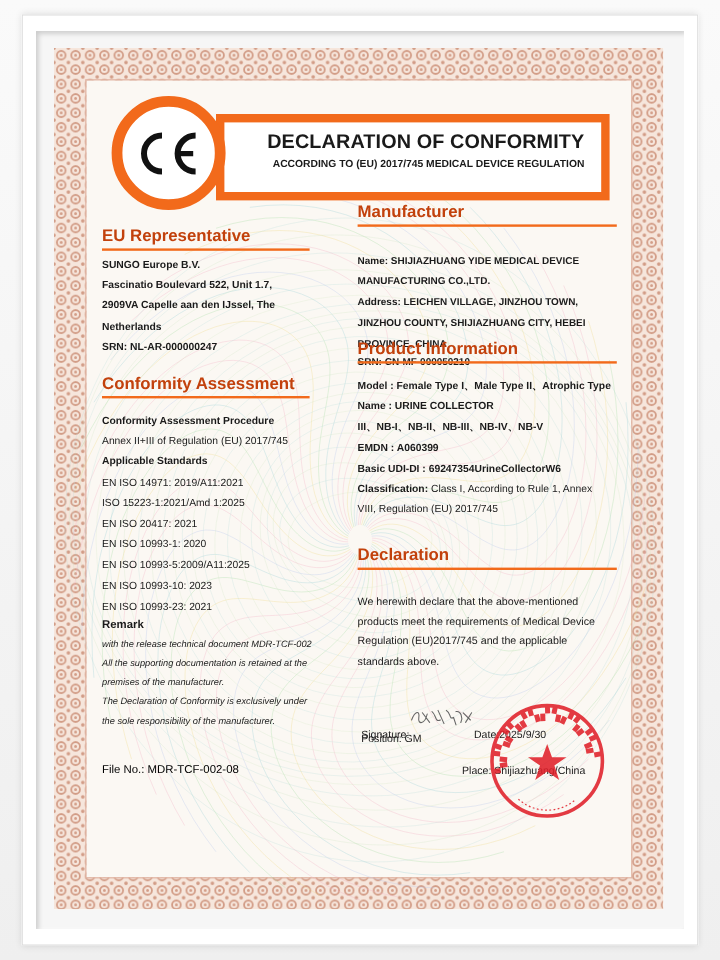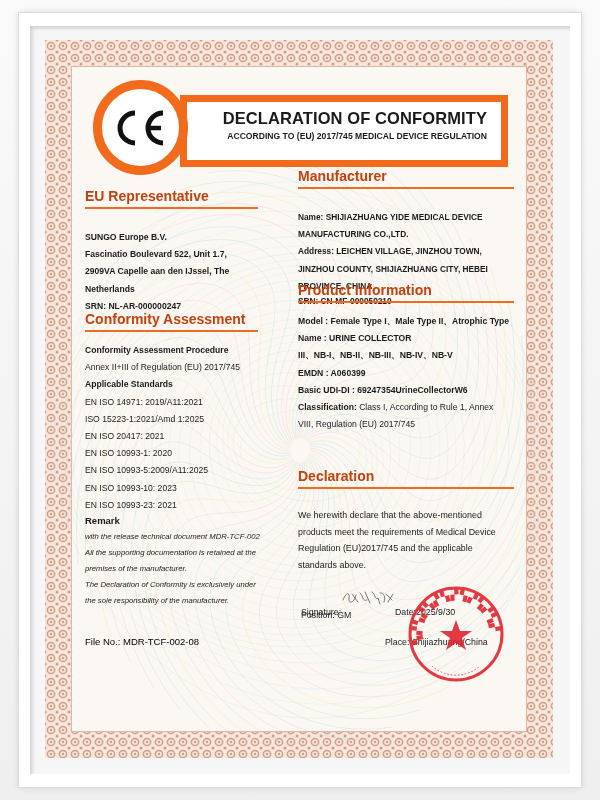--- a/index.html
+++ b/index.html
@@ -61,30 +61,30 @@
   .heading {
     font-weight: bold; font-size: 14px; color: #c2410c;
     padding-bottom: 3px; border-bottom: 2px solid #f26a1b;
   }
   .line {
     font-size: 8.6px; line-height: 17.2px; white-space: nowrap;
   }
   .b { font-weight: bold; }
   .it { font-style: italic; font-size: 7.7px; line-height: 16px; }
   .eu { left: 40px; top: 148px; width: 173px; }
-  .eu .body { margin-top: 20px; }
+  .eu .body { margin-top: 3px; }
   .ca { left: 40px; top: 271px; width: 173px; }
   .ca .body { margin-top: 10px; }
   .rem { left: 40px; top: 472px; width: 185px; }
   .fileno { left: 40px; top: 596px; font-size: 9.5px; z-index: 2; position: absolute; }
   .mf { left: 253px; top: 128px; width: 216px; }
   .mf .body { margin-top: 20px; }
   .pi { left: 253px; top: 242px; width: 216px; }
   .pi .body { margin-top: 10px; }
-  .decl { left: 253px; top: 428px; width: 216px; }
+  .decl { left: 253px; top: 414px; width: 216px; }
   .decl .body { margin-top: 18px; }
   .decl .line { font-size: 8.9px; line-height: 16.5px; }
   .sig-row { position: absolute; z-index: 2; font-size: 8.8px; color:#1a1a1a; white-space: nowrap; }
   .signature-img { position: absolute; left: 340px; top: 588px; width: 56px; height: 20px; z-index: 2; }
   .stamp { position: absolute; left: 361px; top: 544px; width: 100px; height: 100px; z-index: 4; opacity: 0.88; }
 </style>
 </head>
 <body>
 
 <div class="frame">

